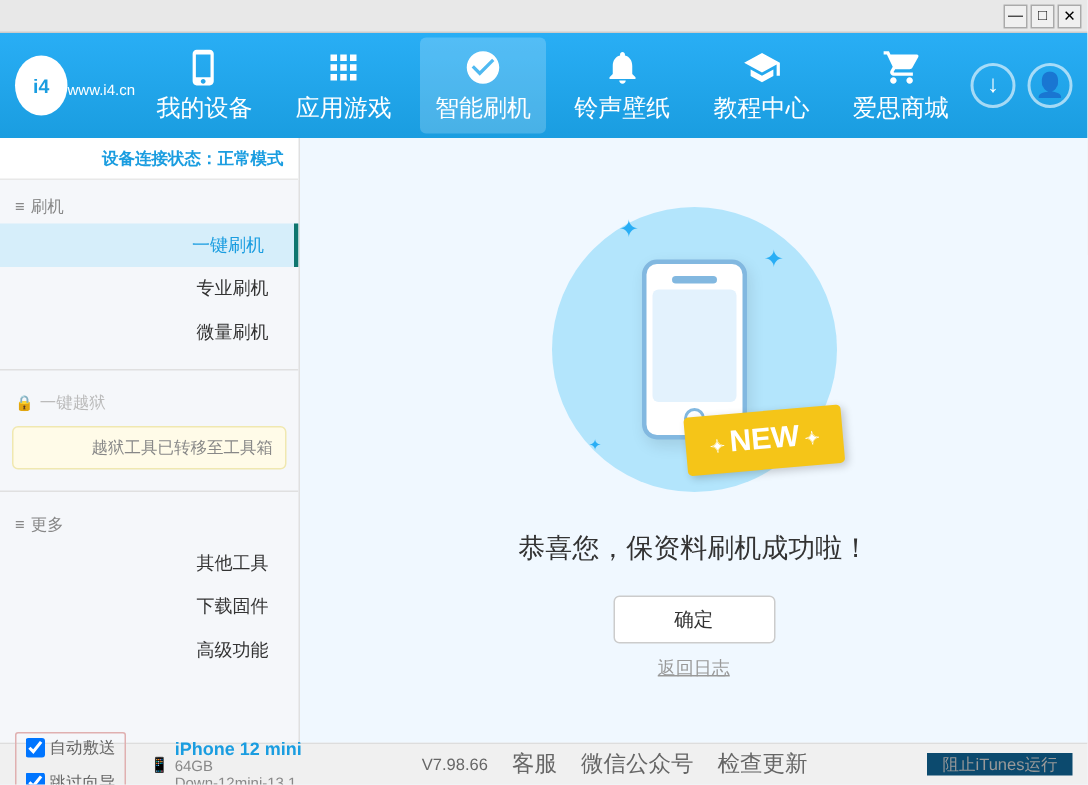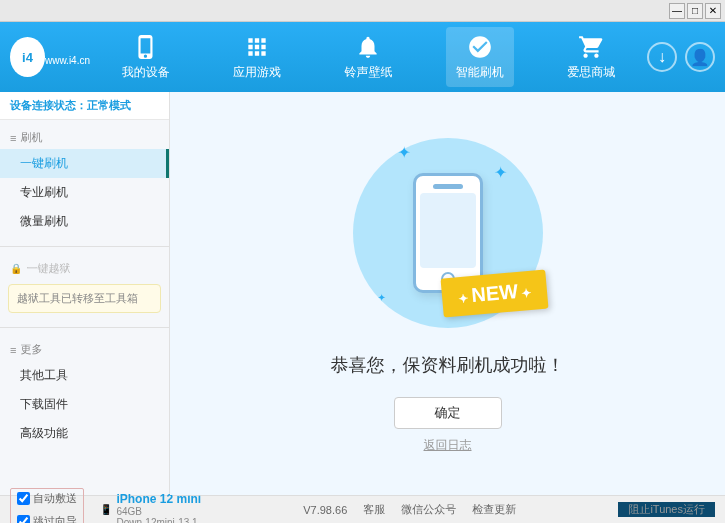--- a/index.html
+++ b/index.html
@@ -71,21 +71,21 @@
       padding: 6px 10px;
       border-radius: 4px;
       min-width: 60px;
     }
     .nav-item.active { background: rgba(255,255,255,0.2); }
     .nav-icon {
       width: 28px; height: 28px;
       display: flex; align-items: center; justify-content: center;
       margin-bottom: 3px;
     }
-    .nav-item-label { font-size: 12px; color: #fff; }
+    .nav-item-label { font-size: 16px; color: #fff; }
     .nav-right {
       display: flex;
       align-items: center;
       gap: 8px;
     }
     .nav-right-btn {
       width: 30px; height: 30px;
       border-radius: 50%;
       border: 2px solid rgba(255,255,255,0.6);
       background: transparent;
@@ -96,26 +96,27 @@
     }
 
     
     .main-area {
       display: flex;
       height: calc(523px - 22px - 70px - 28px);
     }
 
     
     .sidebar {
-      width: 170px;
+      width: 200px;
       background: #f5f7fa;
       border-right: 1px solid #e0e0e0;
       display: flex;
       flex-direction: column;
       overflow-y: auto;
+      text-align: right;
     }
     .status-bar-top {
       padding: 6px 10px;
       font-size: 11px;
       color: #666;
       border-bottom: 1px solid #e8e8e8;
       background: #fff;
     }
     .status-bar-top span { color: #1a9de0; font-weight: bold; }
     .sidebar-section {
@@ -291,21 +292,21 @@
       flex-direction: column;
       margin-left: 16px;
     }
     .device-name { color: #1a9de0; font-weight: bold; font-size: 12px; }
     .device-detail { color: #888; font-size: 10px; }
     .bottom-right {
       display: flex;
       align-items: center;
       gap: 16px;
     }
-    .bottom-right-item { color: #666; font-size: 11px; cursor: pointer; }
+    .bottom-right-item { color: #666; font-size: 15px; cursor: pointer; }
     .itunes-status {
       display: flex;
       align-items: center;
       gap: 3px;
       color: #999;
       font-size: 11px;
       padding: 0 10px;
       background: #0c4a6e;
     }
     .bottom-left-full {
@@ -354,39 +355,47 @@
 
     <div class="nav-item">
       <div class="nav-icon">
         <svg viewBox="0 0 24 24">
             <path d="M4 8h4V4H4v4zm6 12h4v-4h-4v4zm-6 0h4v-4H4v4zm0-6h4v-4H4v4zm6 0h4v-4h-4v4zm6-10v4h4V4h-4zm-6 4h4V4h-4v4zm6 6h4v-4h-4v4zm0 6h4v-4h-4v4z"></path>
           </svg>
       </div>
       <span class="nav-item-label">应用游戏</span>
     </div>
 
+    <div class="nav-item active">
+      <div class="nav-icon">
+        <svg viewBox="0 0 24 24">
+            <path d="M12 2C6.48 2 2 6.48 2 12s4.48 10 10 10 10-4.48 10-10S17.52 2 12 2zm-2 15l-5-5 1.41-1.41L10 14.17l7.59-7.59L19 8l-9 9z"></path>
+          </svg>
+      </div>
+      <span class="nav-item-label">智能刷机</span>
+    </div>
+
     <div class="nav-item">
       <div class="nav-icon">
         <svg viewBox="0 0 24 24">
             <path d="M12 22c1.1 0 2-.9 2-2h-4c0 1.1.9 2 2 2zm6-6v-5c0-3.07-1.64-5.64-4.5-6.32V4c0-.83-.67-1.5-1.5-1.5s-1.5.67-1.5 1.5v.68C7.63 5.36 6 7.92 6 11v5l-2 2v1h16v-1l-2-2z"></path>
           </svg>
       </div>
       <span class="nav-item-label">铃声壁纸</span>
     </div>
 
-    <div class="nav-item active">
+
+    <div class="nav-item">
       <div class="nav-icon">
         <svg viewBox="0 0 24 24">
-            <path d="M12 2C6.48 2 2 6.48 2 12s4.48 10 10 10 10-4.48 10-10S17.52 2 12 2zm-2 15l-5-5 1.41-1.41L10 14.17l7.59-7.59L19 8l-9 9z"></path>
+            <path d="M5 13.18v4L12 21l7-3.82v-4L12 17l-7-3.82zM12 3L1 9l11 6 9-4.91V17h2V9L12 3z"></path>
           </svg>
       </div>
-      <span class="nav-item-label">智能刷机</span>
-    </div>
-
-
+      <span class="nav-item-label">教程中心</span>
+    </div>
 
     <div class="nav-item">
       <div class="nav-icon">
         <svg viewBox="0 0 24 24">
             <path d="M7 18c-1.1 0-1.99.9-1.99 2S5.9 22 7 22s2-.9 2-2-.9-2-2-2zM1 2v2h2l3.6 7.59-1.35 2.45c-.16.28-.25.61-.25.96C5 16.1 6.1 17 7.19 17H19v-2H7.42c-.14 0-.25-.11-.25-.25l.03-.12.9-1.63H17c.75 0 1.41-.41 1.75-1.03l3.58-6.49A1 1 0 0021.46 4H5.21l-.94-2H1zm16 16c-1.1 0-1.99.9-1.99 2s.89 2 1.99 2 2-.9 2-2-.9-2-2-2z"></path>
           </svg>
       </div>
       <span class="nav-item-label">爱思商城</span>
     </div>
   </div>

